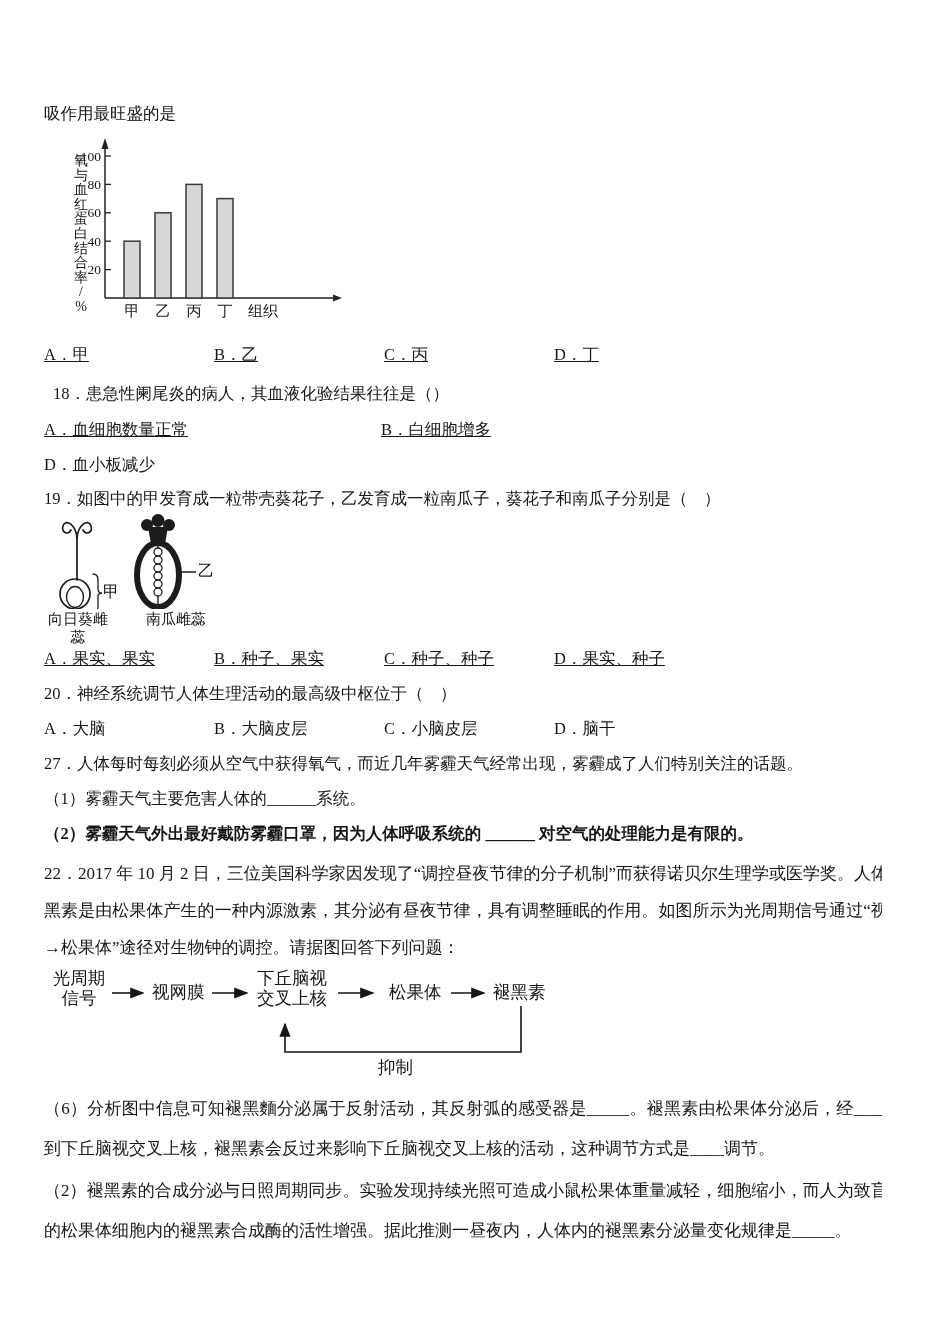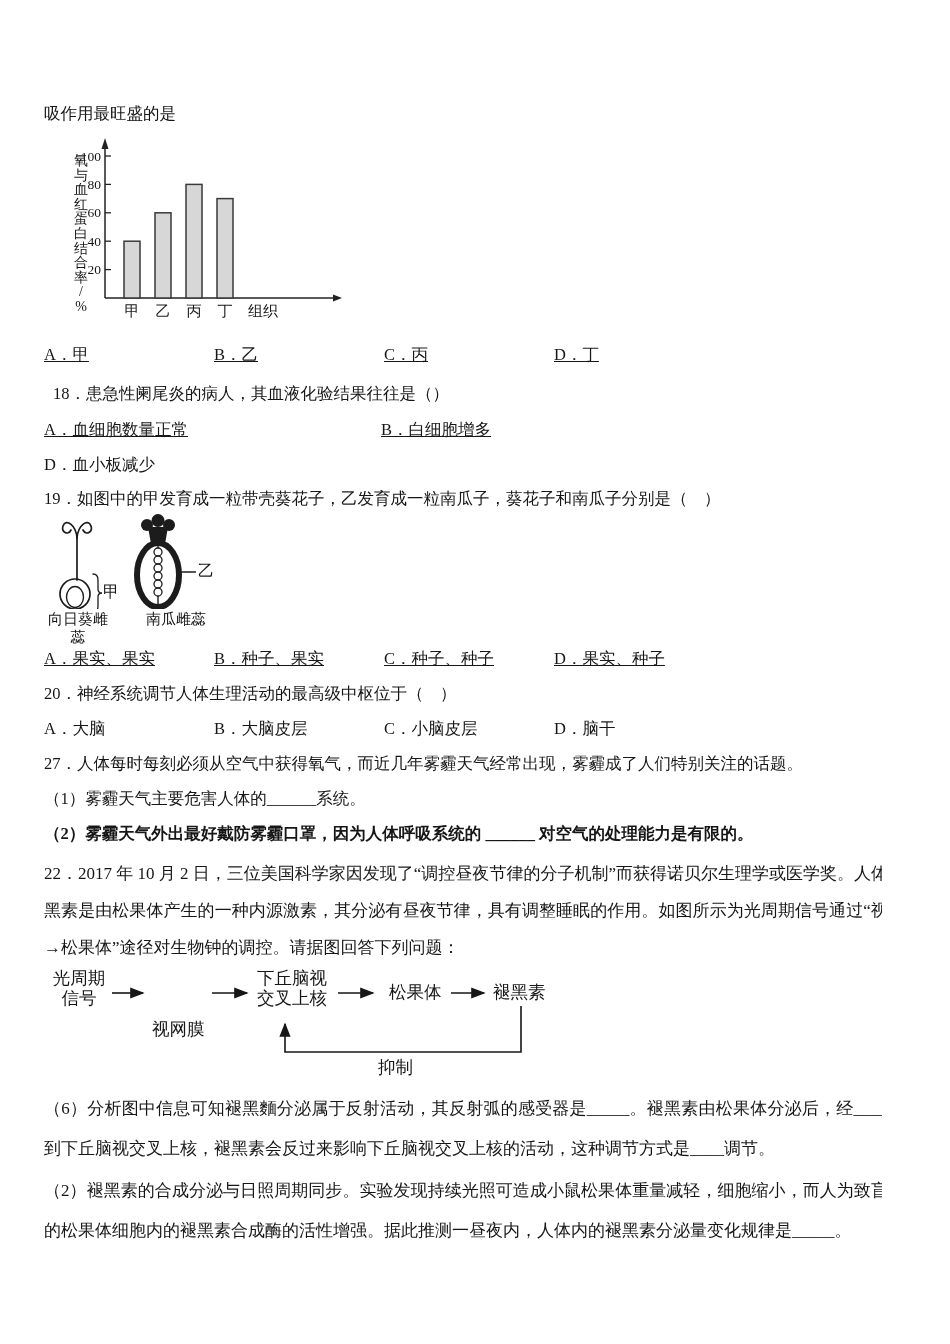--- a/index.html
+++ b/index.html
@@ -160,21 +160,21 @@
           <line x1="162" y1="27" x2="197" y2="27" marker-end="url(#ah)"></line>
           <line x1="288" y1="27" x2="323" y2="27" marker-end="url(#ah)"></line>
           <line x1="401" y1="27" x2="434" y2="27" marker-end="url(#ah)"></line>
           <path d="M471,40 L471,86 L235,86 L235,58" marker-end="url(#ah)"></path>
         </g>
       </svg>
       <div class="node" style="left:-2px;top:3px;width:62px;">
         <div>光周期</div>
         <div>信号</div>
       </div>
-      <div class="node" style="left:102px;top:17px;margin-top:37px;">
+      <div class="node" style="left:102px;top:17px;">
         <div>视网膜</div>
       </div>
       <div class="node" style="left:204px;top:3px;width:76px;">
         <div>下丘脑视</div>
         <div>交叉上核</div>
       </div>
       <div class="node" style="left:339px;top:17px;">
         <div>松果体</div>
       </div>
       <div class="node" style="left:443px;top:17px;">

